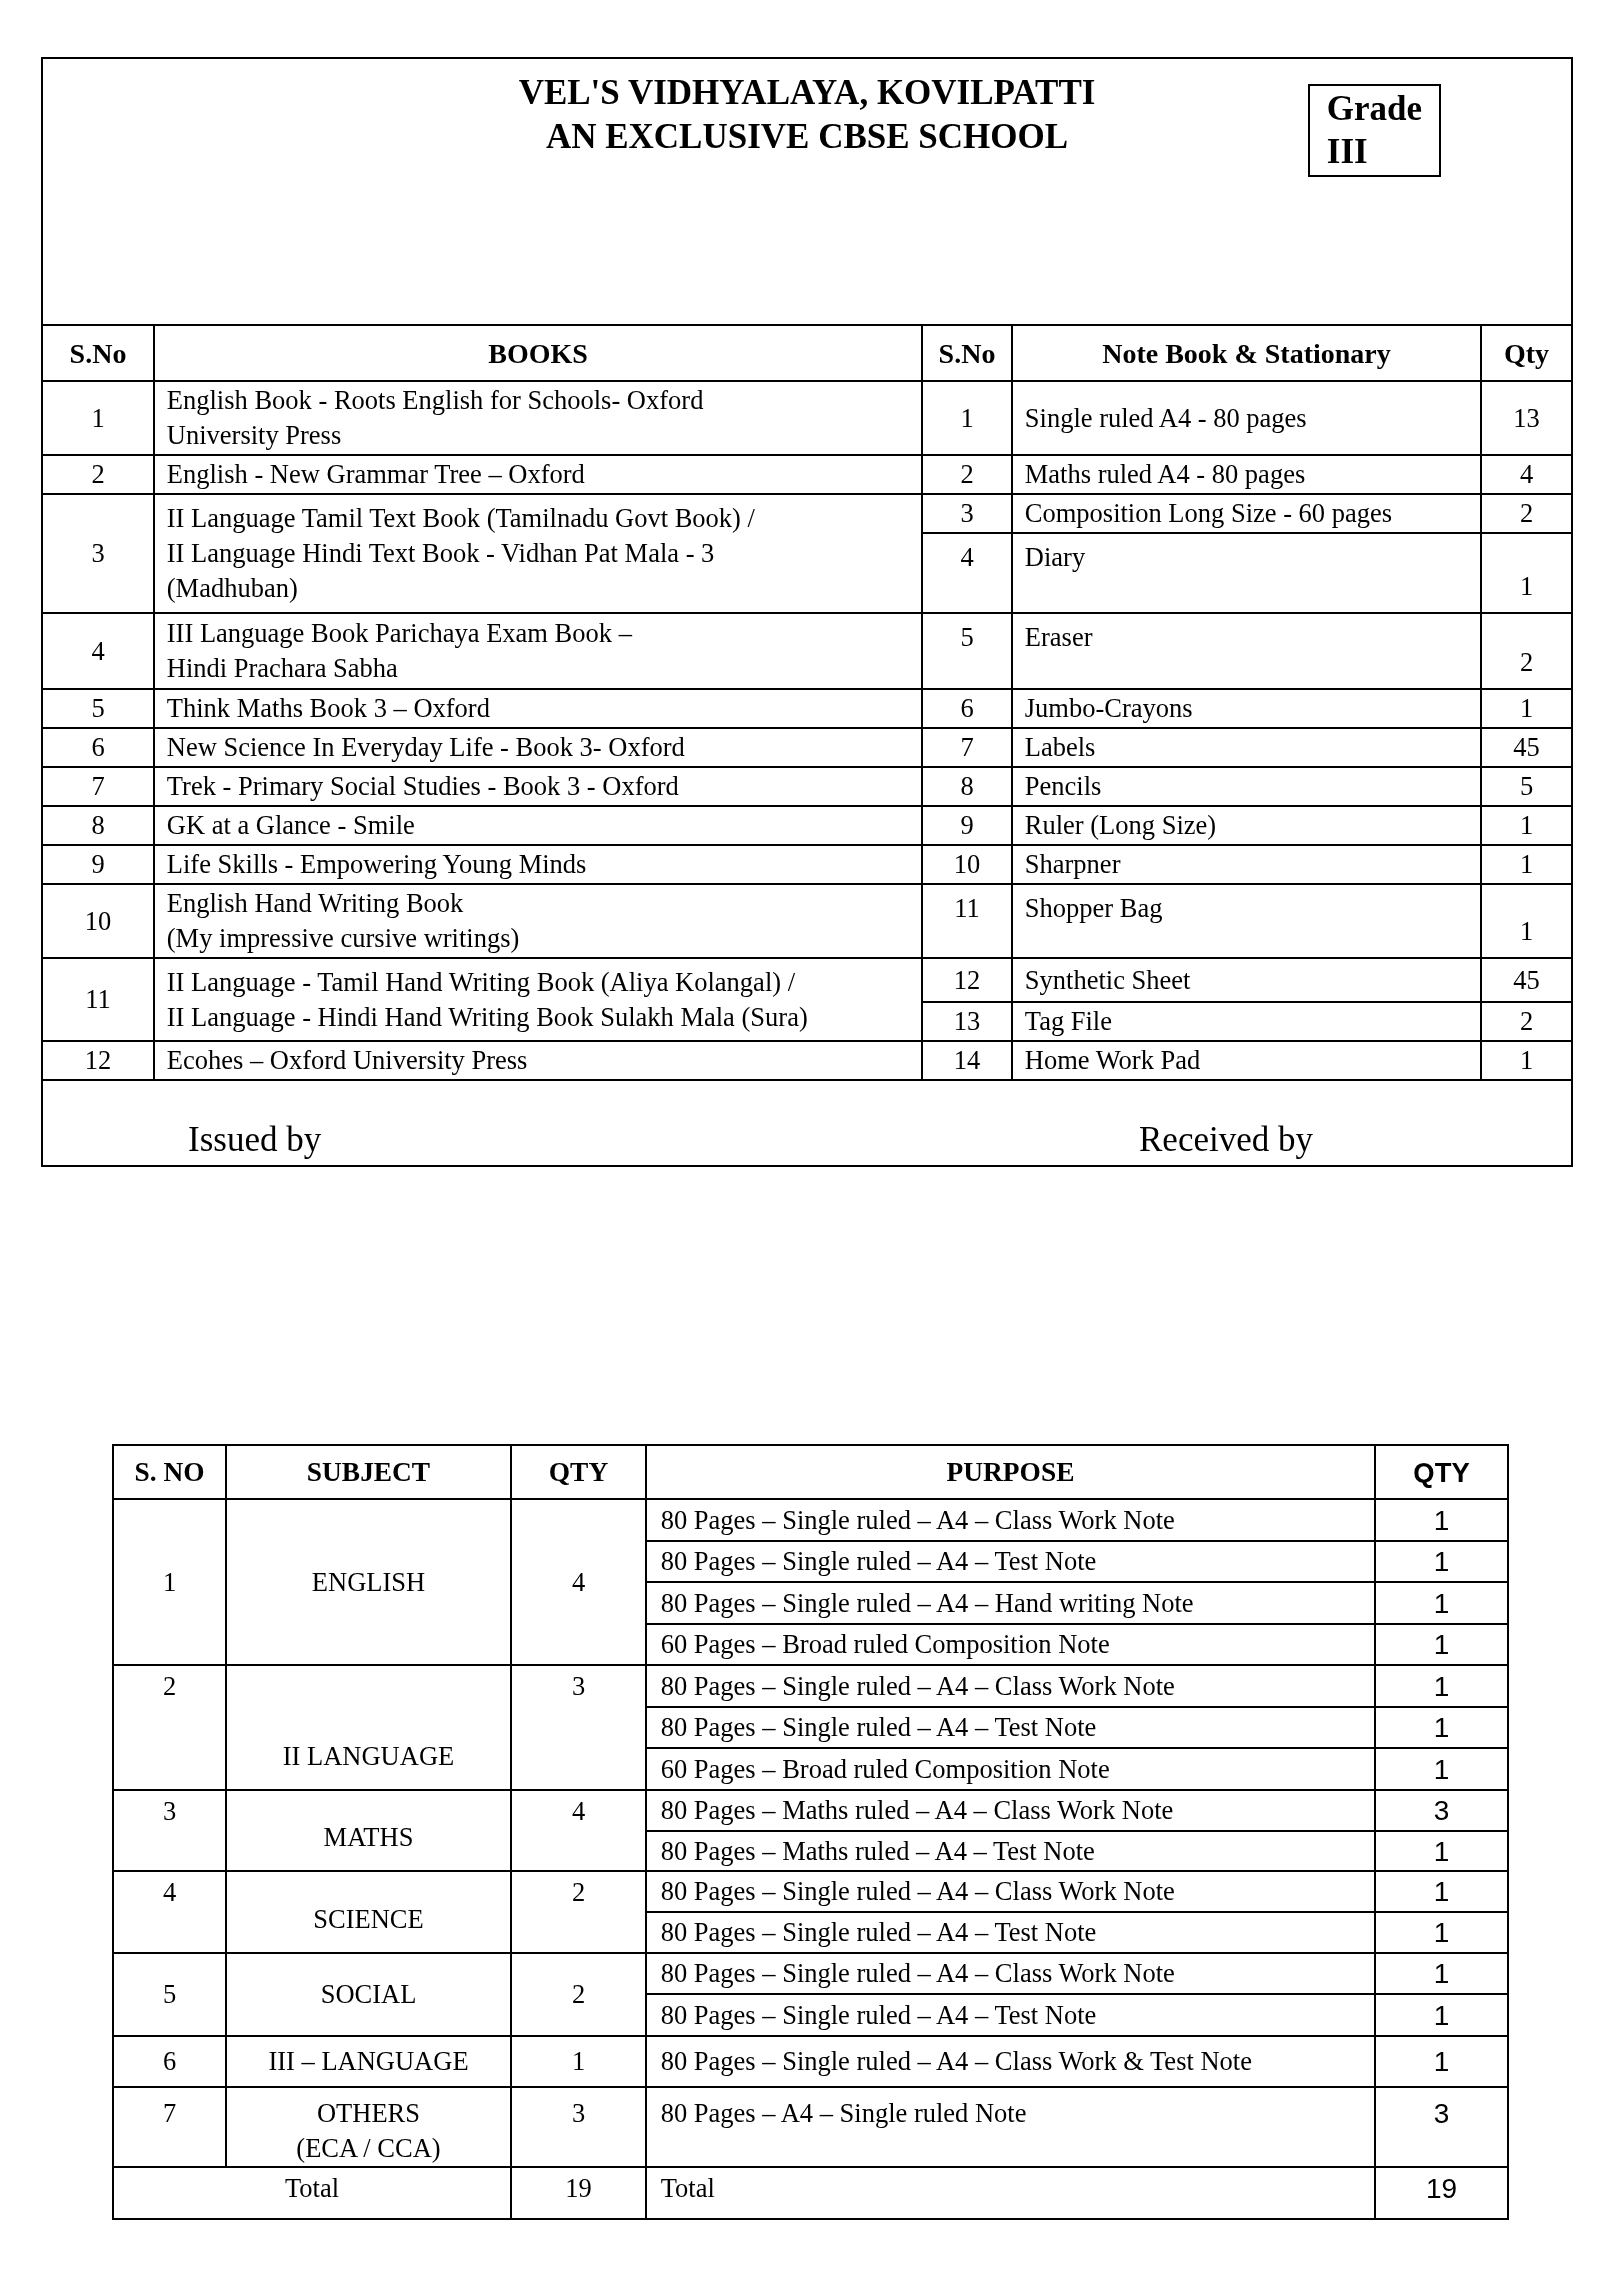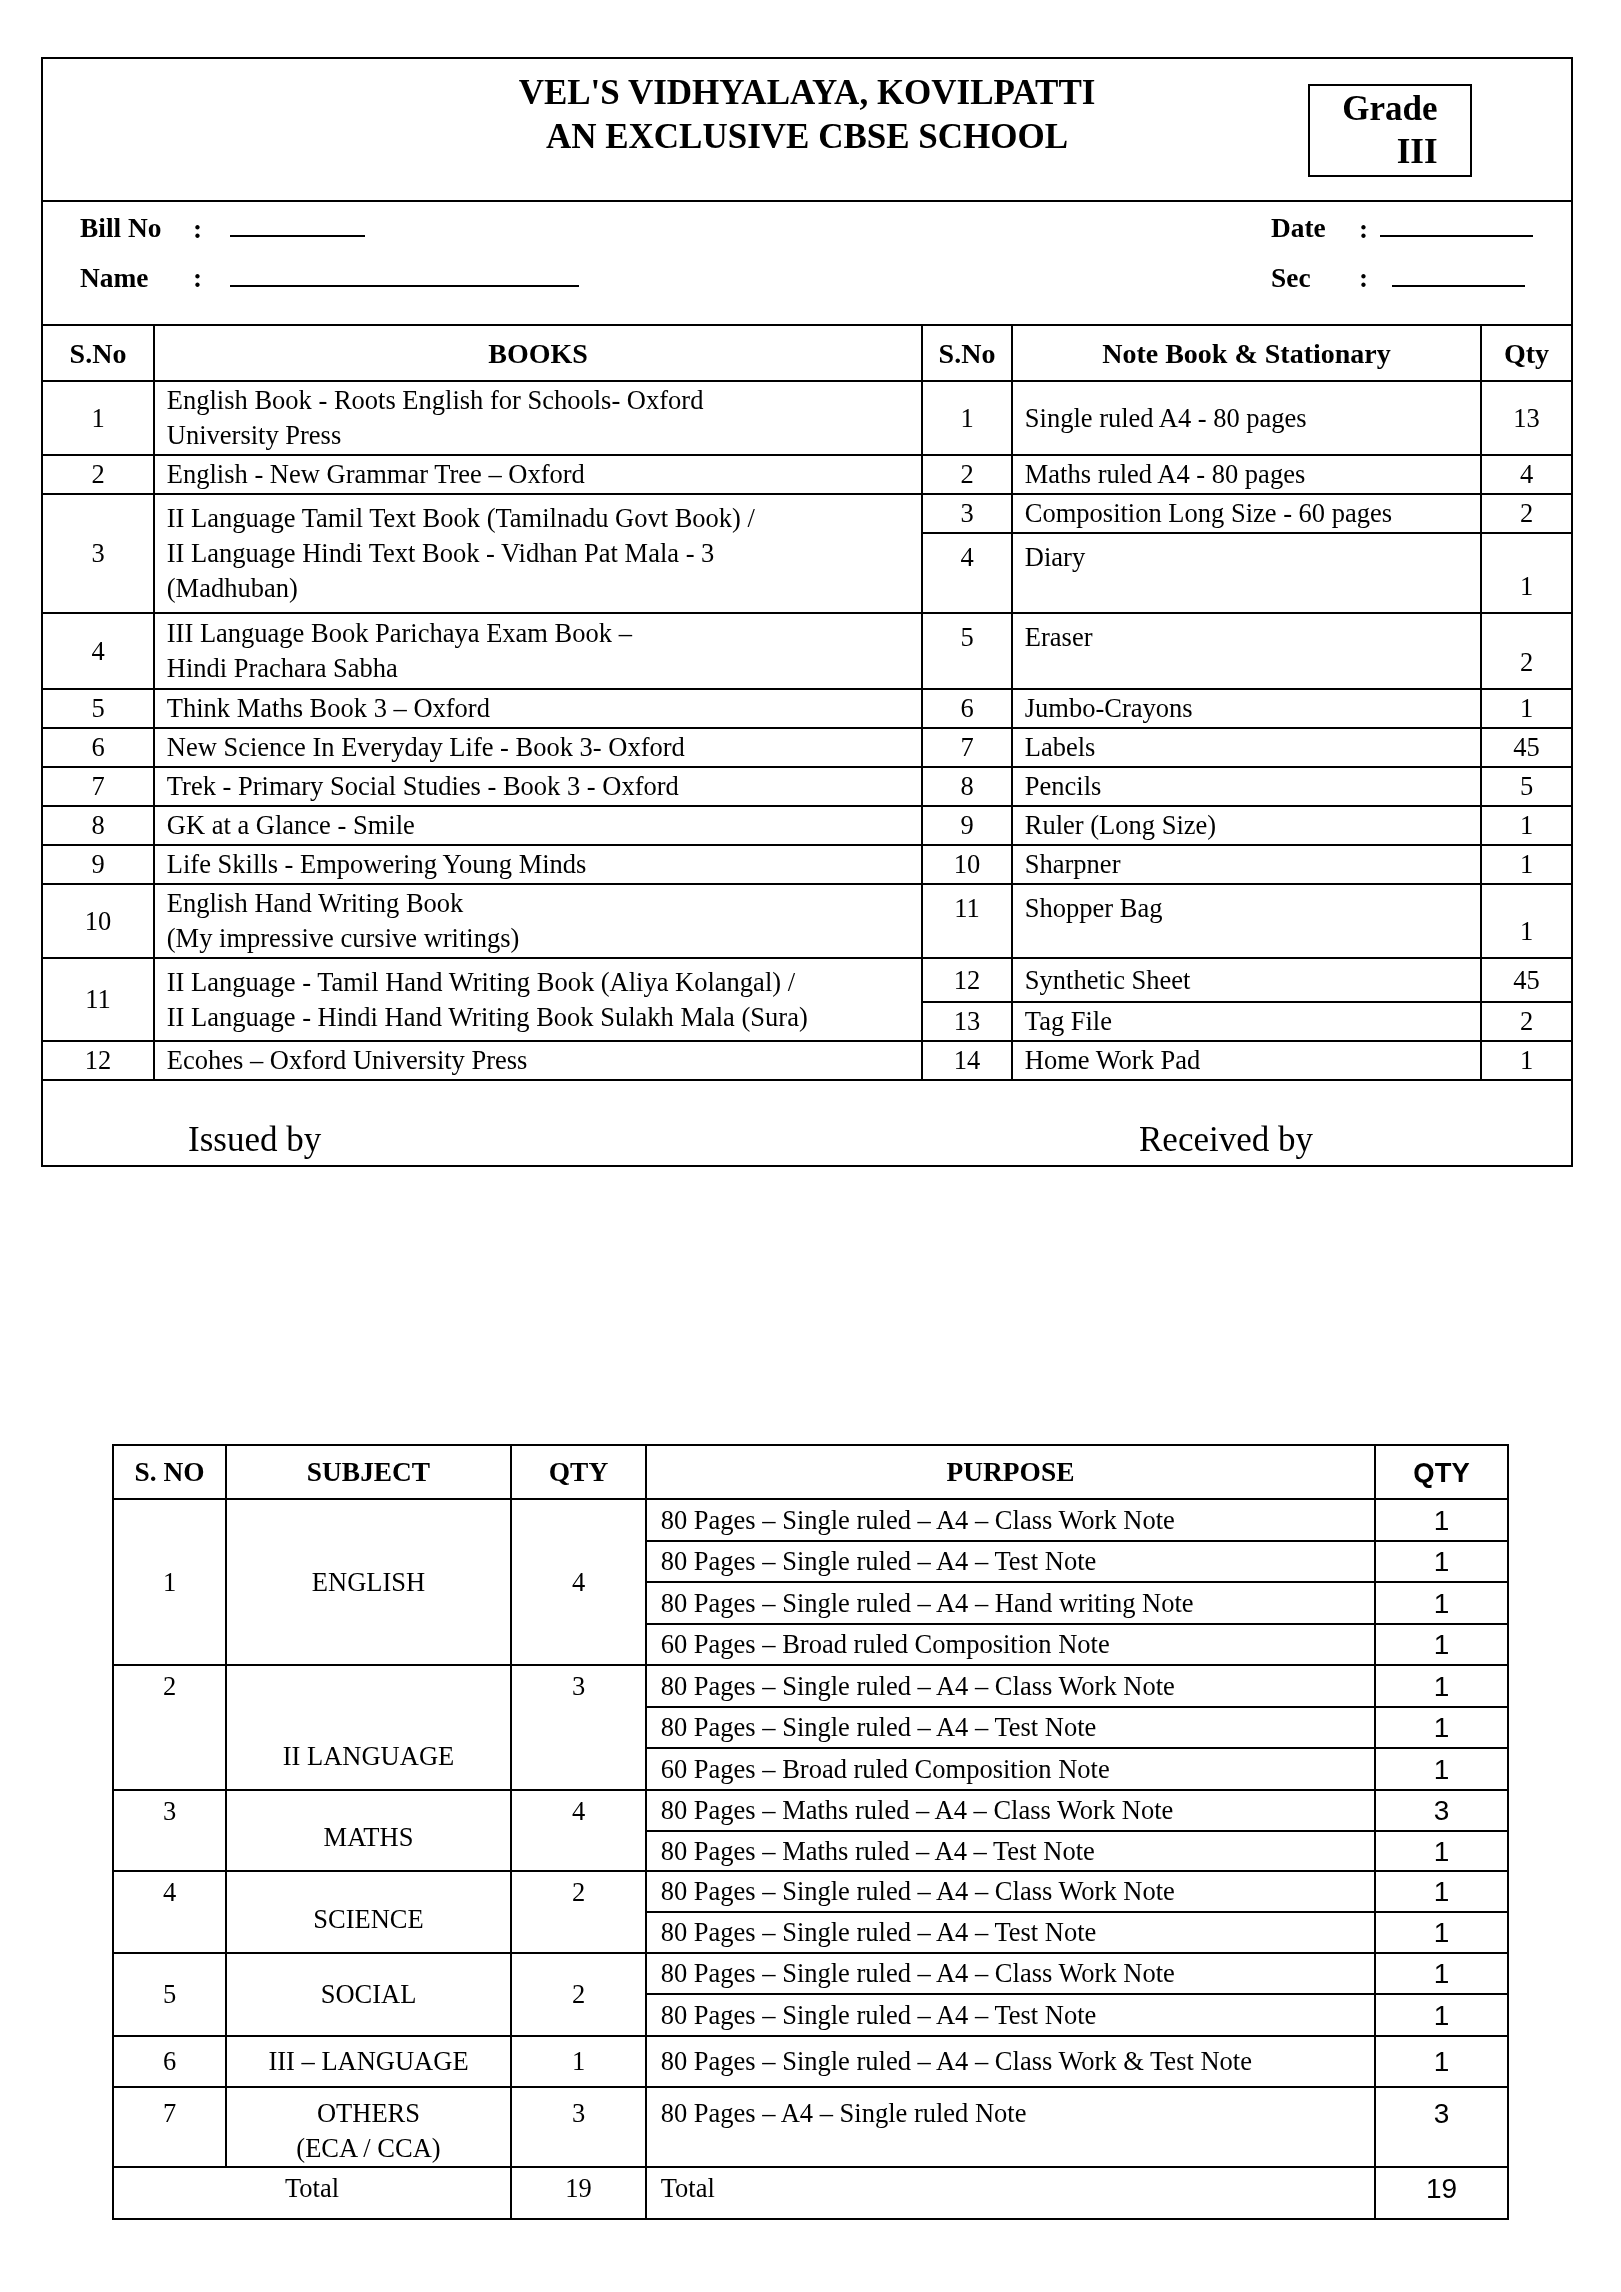--- a/index.html
+++ b/index.html
@@ -8,22 +8,22 @@
   .page { position:relative; width:1621px; height:2293px; background:#fff; overflow:hidden; }
 
   
   .outer-box { position:absolute; left:41px; top:57px; width:1532px; height:1110px; border:2px solid #000; }
 
   .bookbill-box { position:absolute; left:149px; top:20.6px; width:188px; height:95px; border:2.9px solid #000;
                   display:flex; align-items:center; justify-content:center; text-align:center;
                   font-size:29px; line-height:39px; white-space:pre-line; }
   .school { position:absolute; left:0; right:0; top:11.8px; text-align:center; font-weight:bold; }
   .school .l1, .school .l2 { font-size:35px; line-height:44px; }
-  .grade-box { position:absolute; left:1265px; top:24.5px; width:164px; height:93px; border:2.9px solid #000;
-               display:flex; align-items:center; justify-content:center; text-align:right;
+  .grade-box { position:absolute; left:1265px; top:24.5px; width:133px; height:93px; border:2.9px solid #000;
+               display:flex; align-items:center; justify-content:center; text-align:left;
                font-weight:bold; font-size:35px; line-height:43px; white-space:pre-line; }
 
   
   .bill-area { position:absolute; left:0; right:0; top:141px; height:123px; border-top:2px solid #000; }
   .bill-line { position:absolute; height:35px; font-size:27.4px; font-weight:bold; white-space:nowrap; }
   .lbl-l { display:inline-block; width:113px; }
   .lbl-r { display:inline-block; width:88px; }
   .uline { display:inline-block; border-bottom:2.9px solid #000; height:25.5px; vertical-align:baseline; }
   .u-bill { width:135px; margin-left:27.4px; }
   .u-name { width:349px; margin-left:27.4px; }
@@ -72,34 +72,20 @@
 
 
     <div class="school">
       <div class="l1">VEL'S VIDHYALAYA, KOVILPATTI</div>
       <div class="l2">AN EXCLUSIVE CBSE SCHOOL</div>
     </div>
 
     <div class="grade-box"><span style="white-space:pre-line;">Grade
 III</span></div>
 
-    <div class="bill-area">
-      <div class="bill-line" style="left:37px; top:9.8px;">
-        <span class="lbl-l">Bill No</span><span>:</span><span class="uline u-bill"></span>
-      </div>
-      <div class="bill-line" style="left:1228px; top:9.8px;">
-        <span class="lbl-r">Date</span><span>:</span><span class="uline u-date"></span>
-      </div>
-      <div class="bill-line" style="left:37px; top:59px;">
-        <span class="lbl-l">Name</span><span>:</span><span class="uline u-name"></span>
-      </div>
-      <div class="bill-line" style="left:1228px; top:59px;">
-        <span class="lbl-r">Sec</span><span>:</span><span class="uline u-sec"></span>
-      </div>
-    </div>
 
     <table class="tt">
       <colgroup>
         <col style="width:111px">
           <col style="width:768px">
           <col style="width:90px">
           <col style="width:469px">
           <col style="width:90px">
       </colgroup>
       <tbody>

